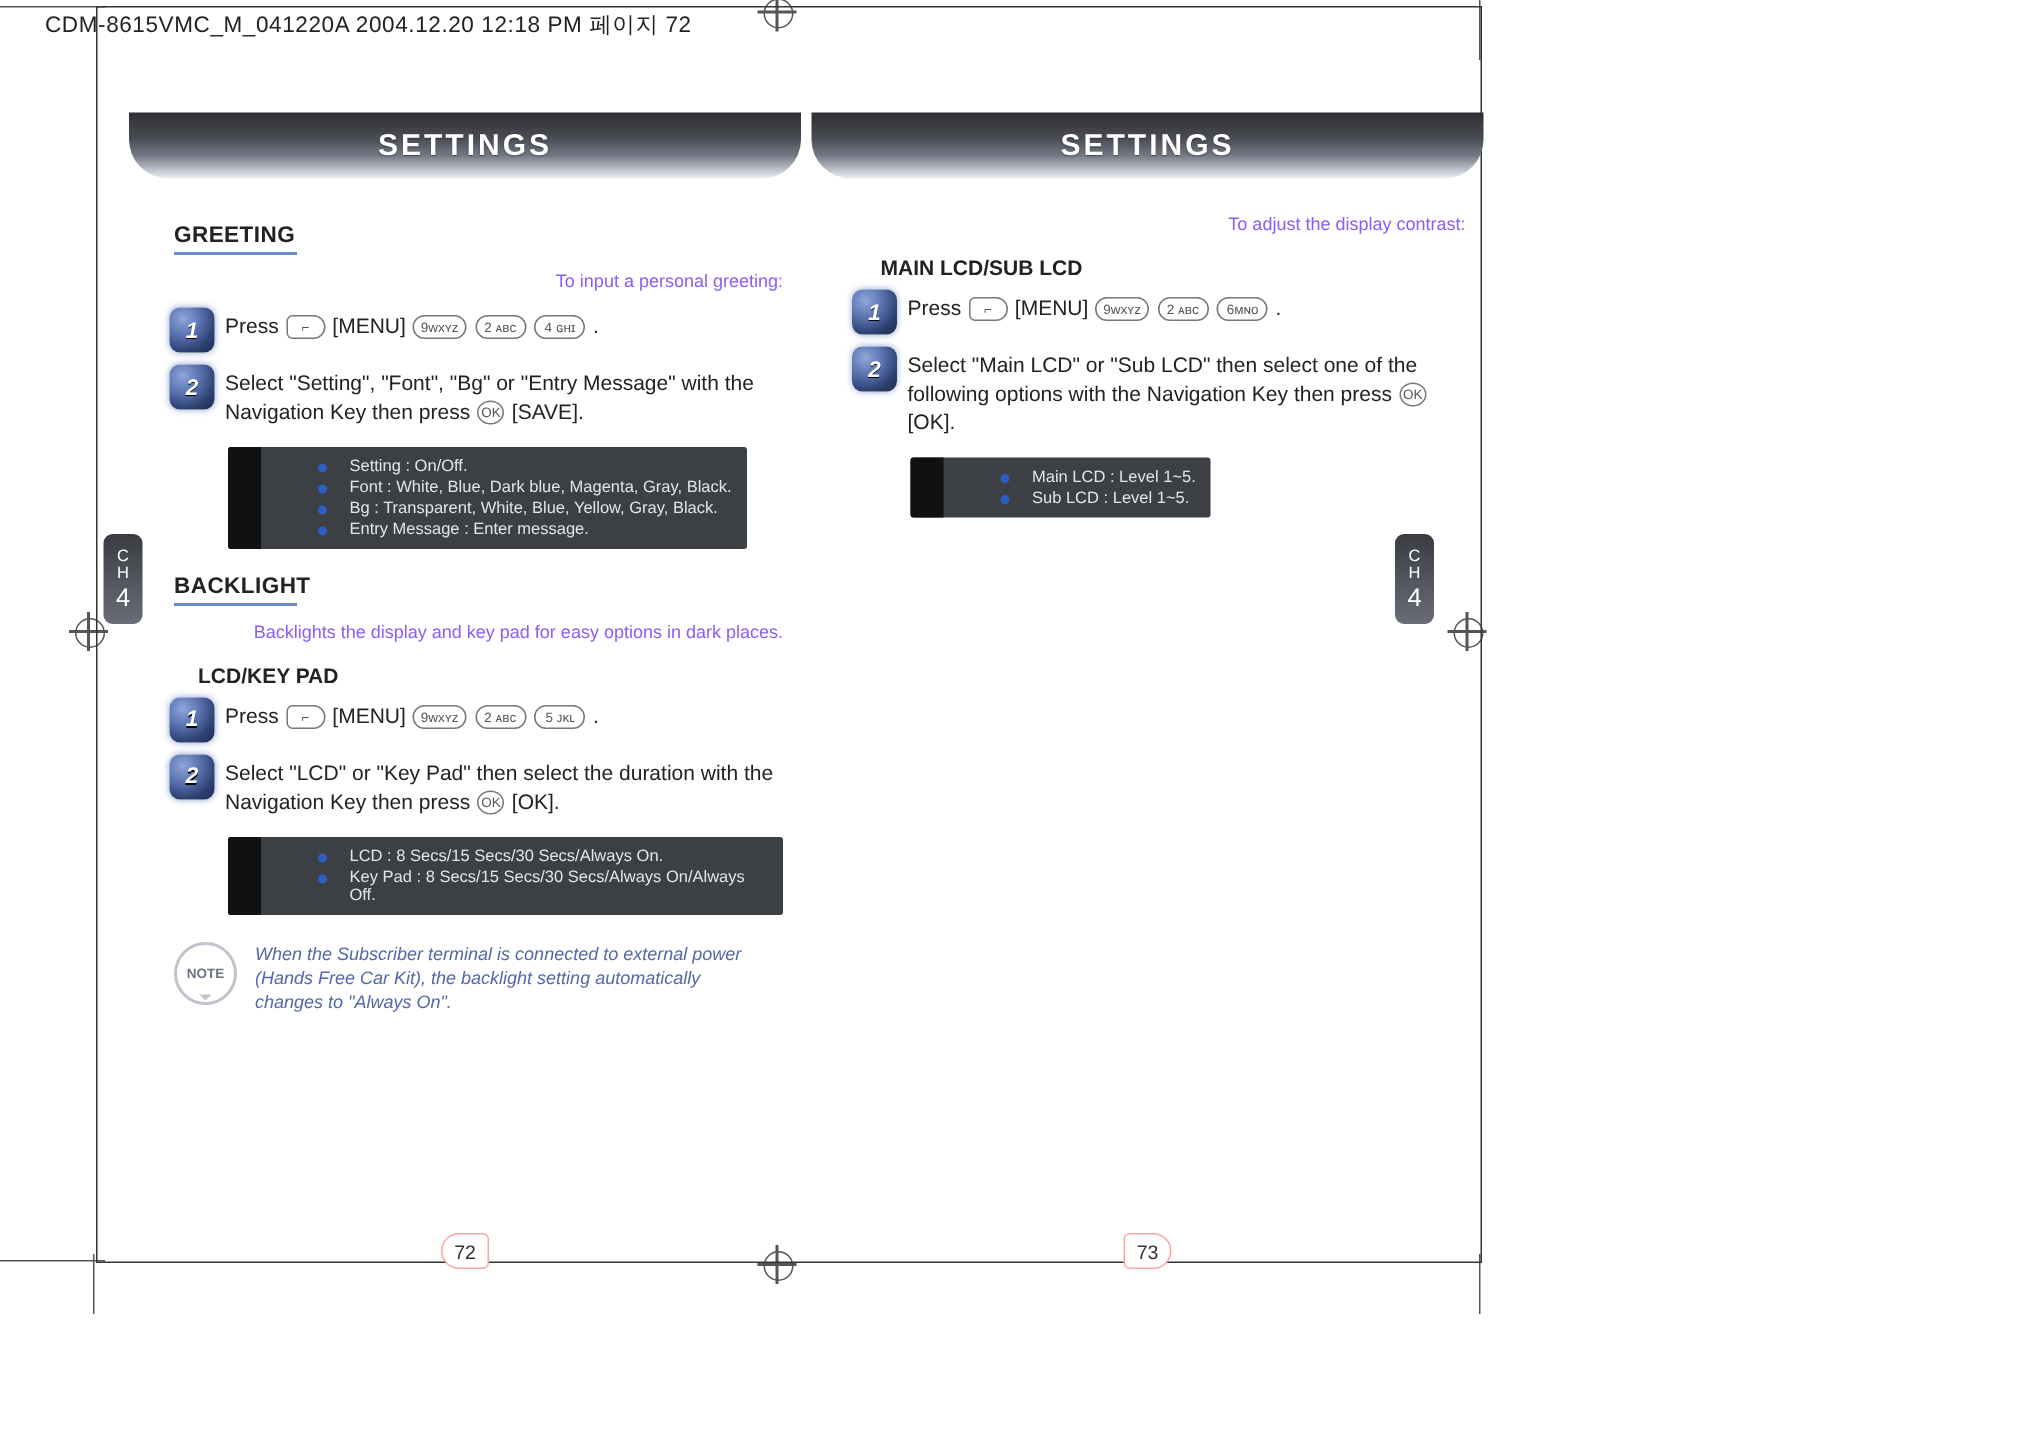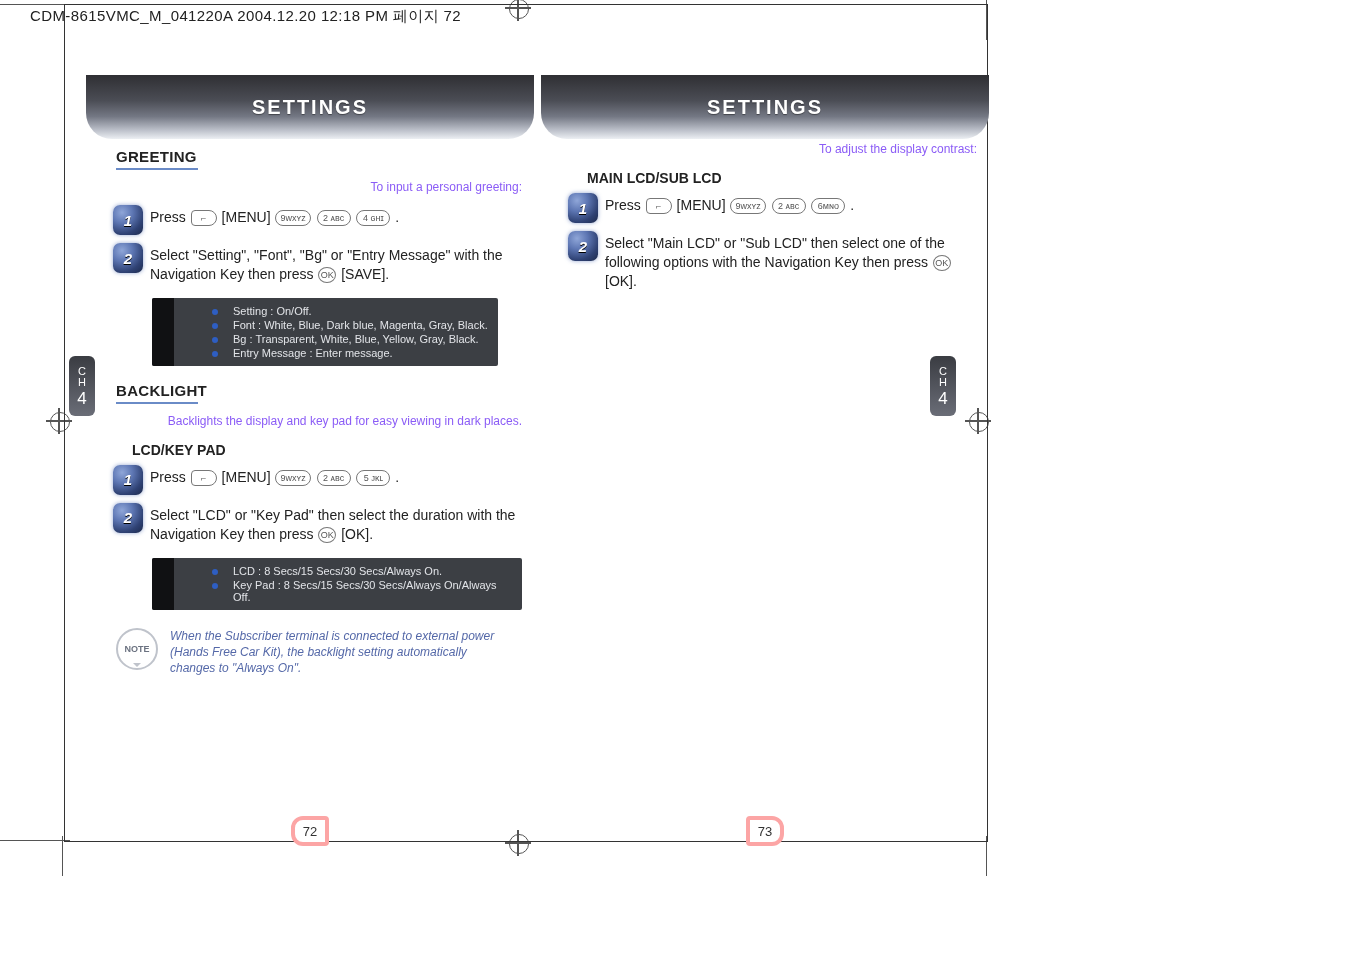--- a/index.html
+++ b/index.html
@@ -45,21 +45,21 @@
     height: 820px;
   }
   .page.left  { left: 90px; }
   .page.right { left: 545px; }
 
   .banner {
     position: absolute;
     top: 55px;
     left: -4px;
     right: -4px;
-    height: 64px;
+    height: 44px;
     border-radius: 0 0 26px 26px;
     background: linear-gradient(#2f2f33 0%, #4b4d55 40%, #747884 65%, #b8bcc6 85%, #eceff3 100%);
     display: flex;
     align-items: center;
     justify-content: center;
   }
   .banner span {
     color: #ffffff;
     font-weight: bold;
     letter-spacing: 2px;
@@ -251,21 +251,21 @@
   .chtab .num { font-size: 17px; line-height: 1; }
   .chtab.left  { left: 69px; }
   .chtab.right { left: 930px; }
 
   
   .pgnum {
     position: absolute;
     bottom: -6px;
     width: 30px;
     height: 22px;
-    border: 4px solid #fca5a5;
+    border: 1px solid #fca5a5;
     color: #333;
     font-size: 13px;
     display: flex;
     align-items: center;
     justify-content: center;
     background: #fff;
   }
   .pgnum.l { left: 50%; transform: translateX(-50%); border-radius: 12px 4px 4px 12px; }
   .pgnum.r { left: 50%; transform: translateX(-50%); border-radius: 4px 12px 12px 4px; }
 
@@ -355,21 +355,21 @@
         <li>Font : White, Blue, Dark blue, Magenta, Gray, Black.</li>
         <li>Bg : Transparent, White, Blue, Yellow, Gray, Black.</li>
         <li>Entry Message : Enter message.</li>
       </ul>
     </div>
 
     <div class="sect-title">
       <span>BACKLIGHT</span>
       <span class="rule"></span>
     </div>
-    <div class="intro">Backlights the display and key pad for easy viewing in dark places.</div>
+    <div class="intro">Backlights the display and key pad for easy options in dark places.</div>
     <div class="subhead">LCD/KEY PAD</div>
 
     <div class="step">
       <div class="step-num">
           <div class="glow"></div>
           <div class="digit">1</div>
         </div>
       <div class="step-body">
         <span>Press </span>
         <span class="key soft">⌐</span>
@@ -442,17 +442,24 @@
           <div class="glow"></div>
           <div class="digit">2</div>
         </div>
       <div class="step-body">
         <span>Select "Main LCD" or "Sub LCD" then select one of the following options with the Navigation Key then press </span>
         <span class="key ok">OK</span>
         <span> [OK].</span>
       </div>
     </div>
 
+    <div class="infobox">
+      <div class="edge"></div>
+      <ul>
+        <li>Main LCD : Level 1~5.</li>
+        <li>Sub LCD : Level 1~5.</li>
+      </ul>
+    </div>
 
   </div>
 
   <div class="pgnum r">73</div>
 </div>
 
 </body></html>

